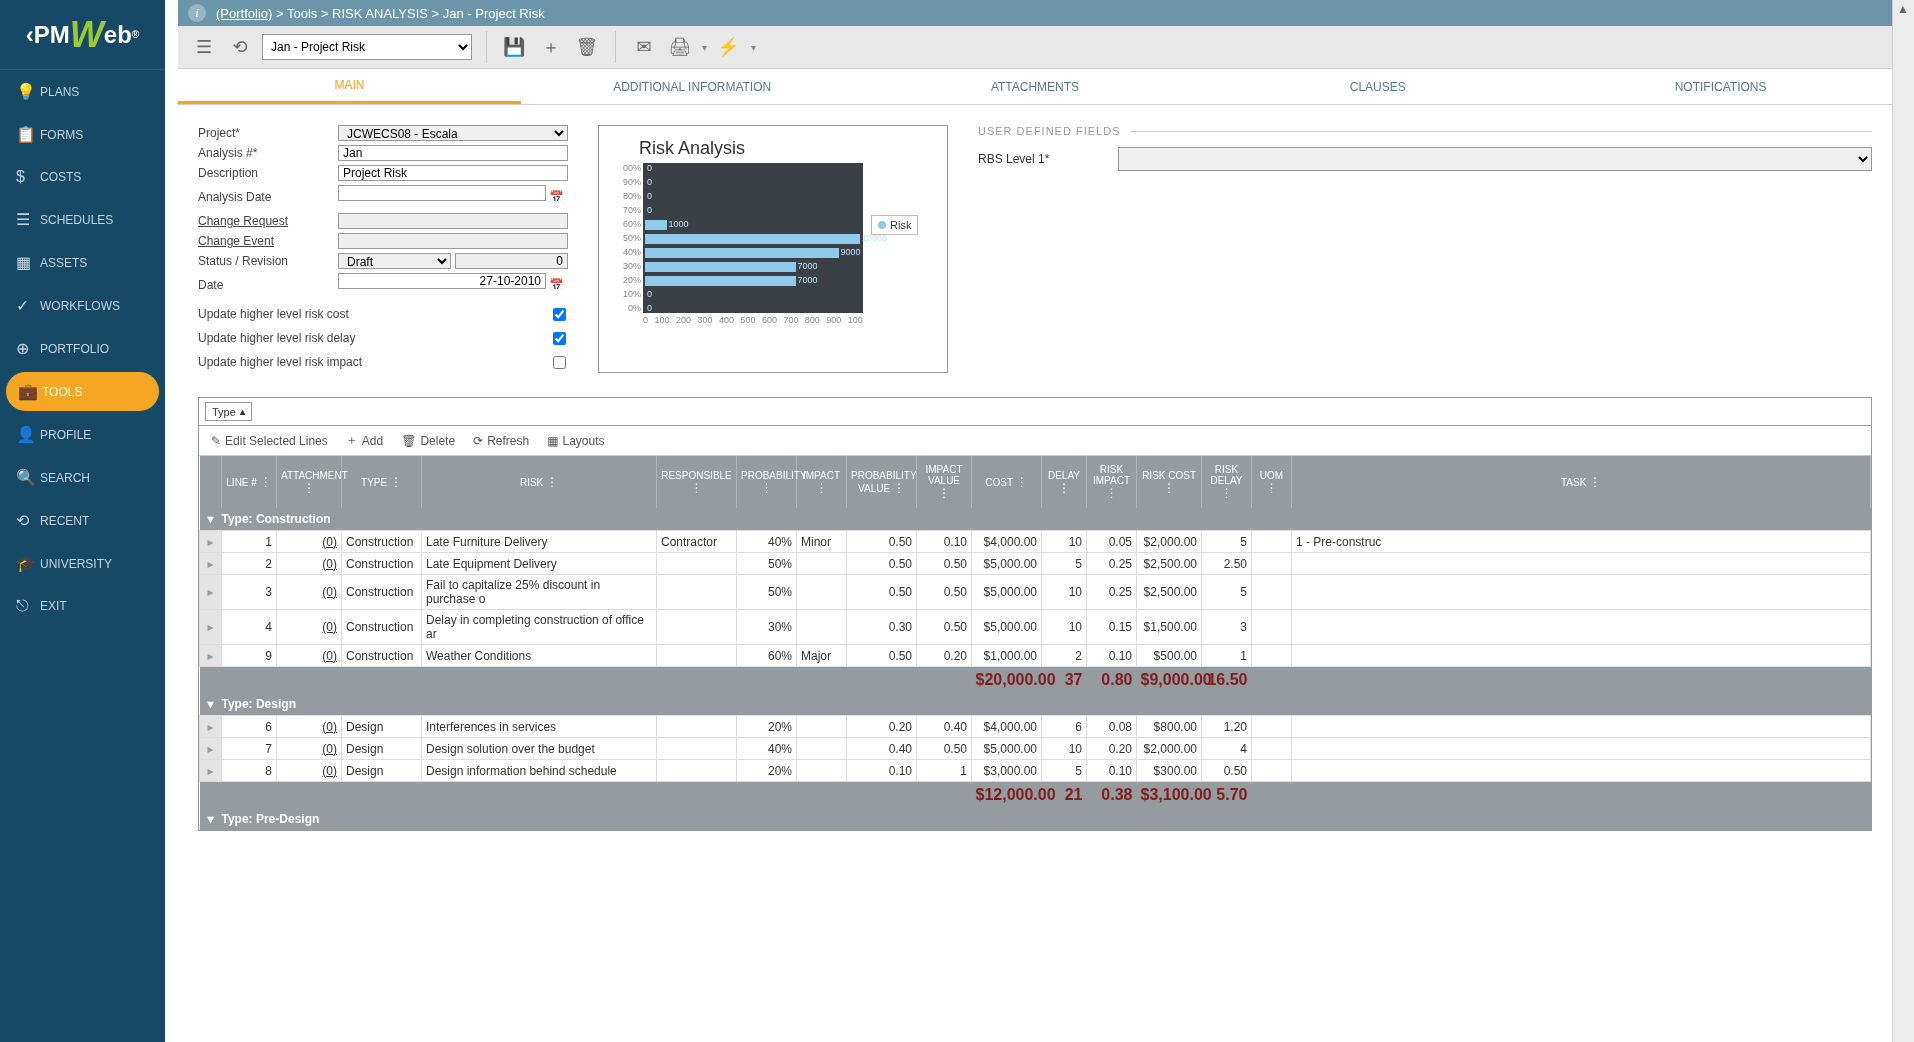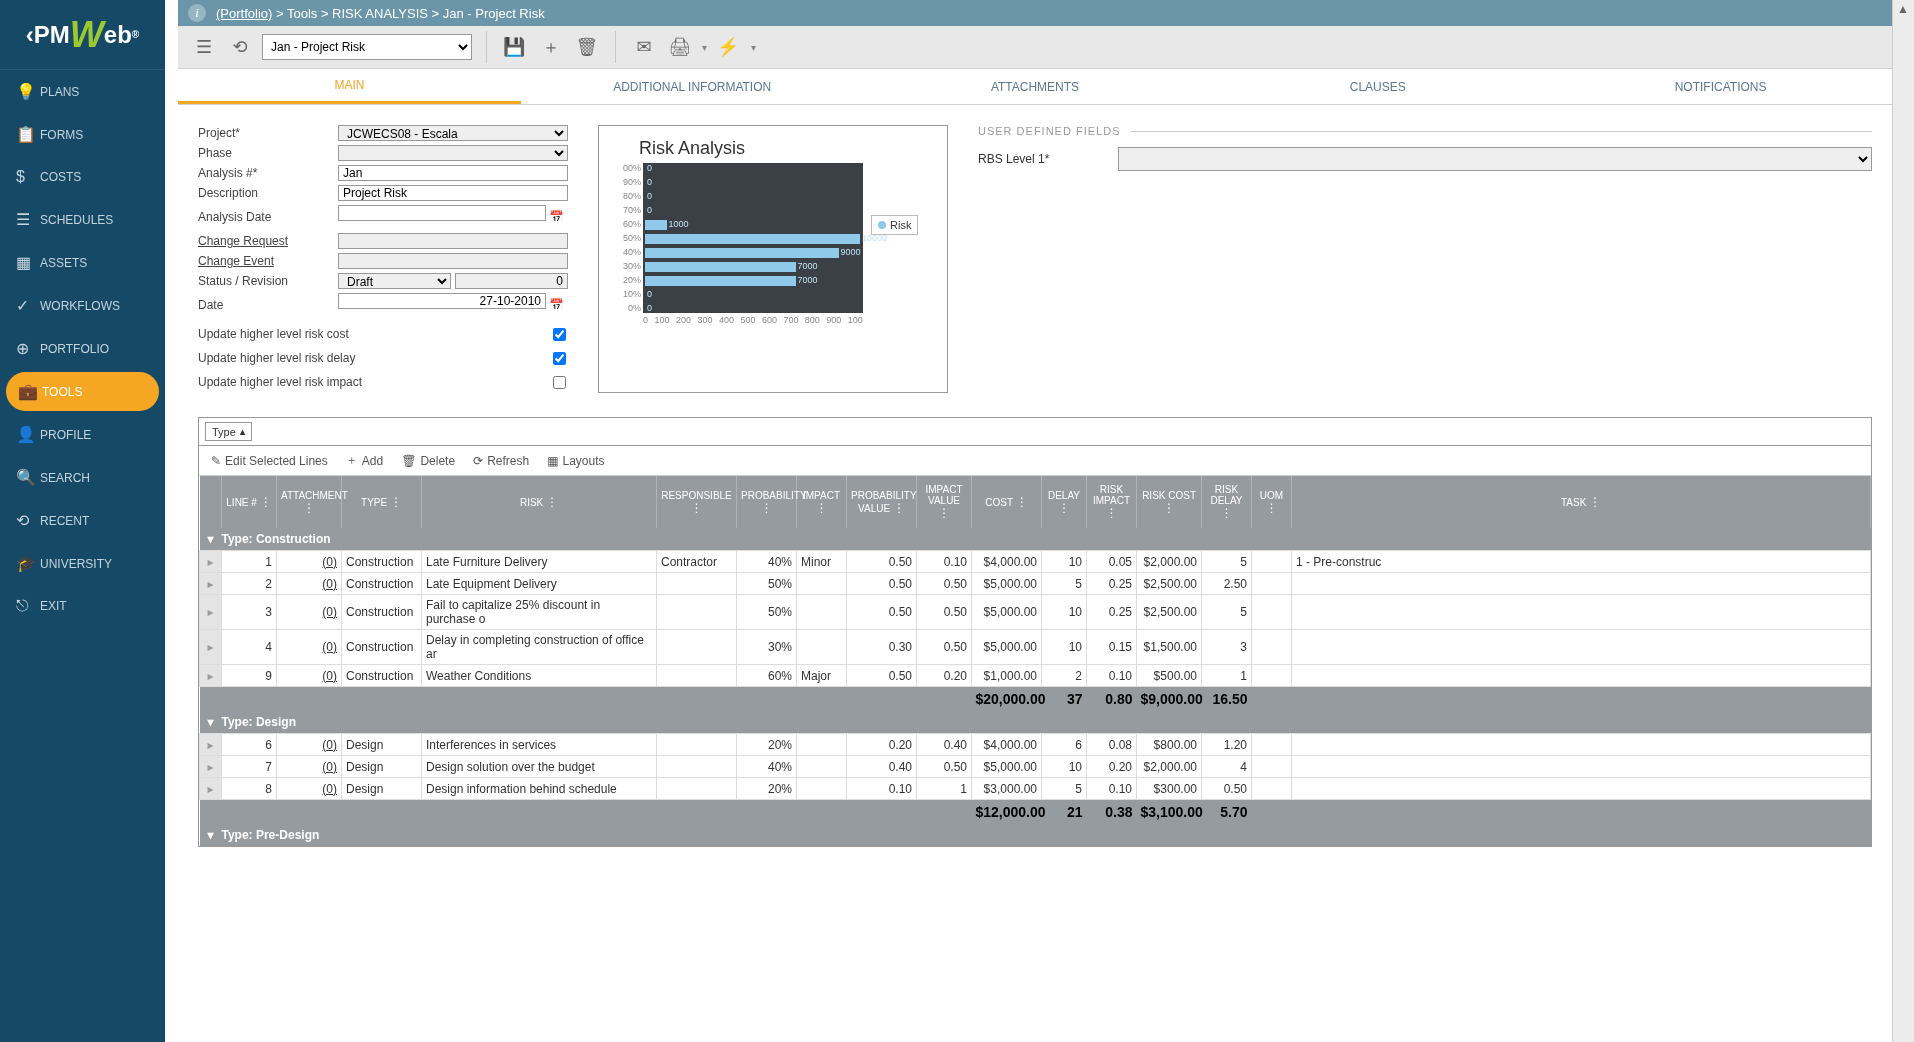--- a/index.html
+++ b/index.html
@@ -58,21 +58,21 @@
 .grid-toolbar span { display: inline-flex; align-items: center; gap: 4px; cursor: pointer; }
 .grid-head { background: #969ba0; color: #fff; font-size: 10px; }
 .grid-head th { padding: 8px 4px; border-right: 1px solid #b0b4b8; text-align: center; font-weight: normal; position: relative; }
 .grid-head th .dots { font-size: 12px; }
 table.grid { width: 100%; border-collapse: collapse; table-layout: fixed; }
 .group-row td { background: #969ba0; color: #fff; font-weight: bold; padding: 4px 8px; font-size: 12px; }
 .group-row .expand { display: inline-block; width: 14px; color: #fff; }
 .data-row td { border: 1px solid #ddd; padding: 3px 4px; font-size: 12px; height: 22px; }
 .data-row td.r { text-align: right; }
 .row-handle { background: #e4e4e4; text-align: center; color: #999; font-size: 10px; }
-.subtotal-row td { background: #969ba0; color: #000000; font-weight: bold; text-align: right; padding: 4px; font-size: 14px; }
+.subtotal-row td { background: #969ba0; color: #7f1d1d; font-weight: bold; text-align: right; padding: 4px; font-size: 16px; }
 .scroll-right { position: absolute; right: 0; top: 0; width: 22px; height: 100%; background: #ececec; border-left: 1px solid #ccc; }
 .scroll-right .up { position: absolute; top: 2px; left: 4px; color: #666; }
 .attach-link { text-decoration: underline; }
 </style>
 </head>
 <body>
 
 <div class="sidebar">
   <div class="logo">
     <span>‹PM</span>
@@ -166,24 +166,20 @@
     <div class="tab">CLAUSES</div>
     <div class="tab">NOTIFICATIONS</div>
   </div>
 
 <div class="content">
   <div class="form-area">
     <div class="form-left">
       <div class="form-row">
           <label>Project*</label>
           <select><option>JCWECS08 - Escala</option></select>
-        </div>
-      <div class="form-row">
-          <label>Phase</label>
-          <select><option></option></select>
         </div>
       <div class="form-row">
           <label>Analysis #*</label>
           <input type="text" value="Jan" style="">
         </div>
       <div class="form-row">
           <label>Description</label>
           <input type="text" value="Project Risk" style="">
         </div>
       <div class="form-row">

